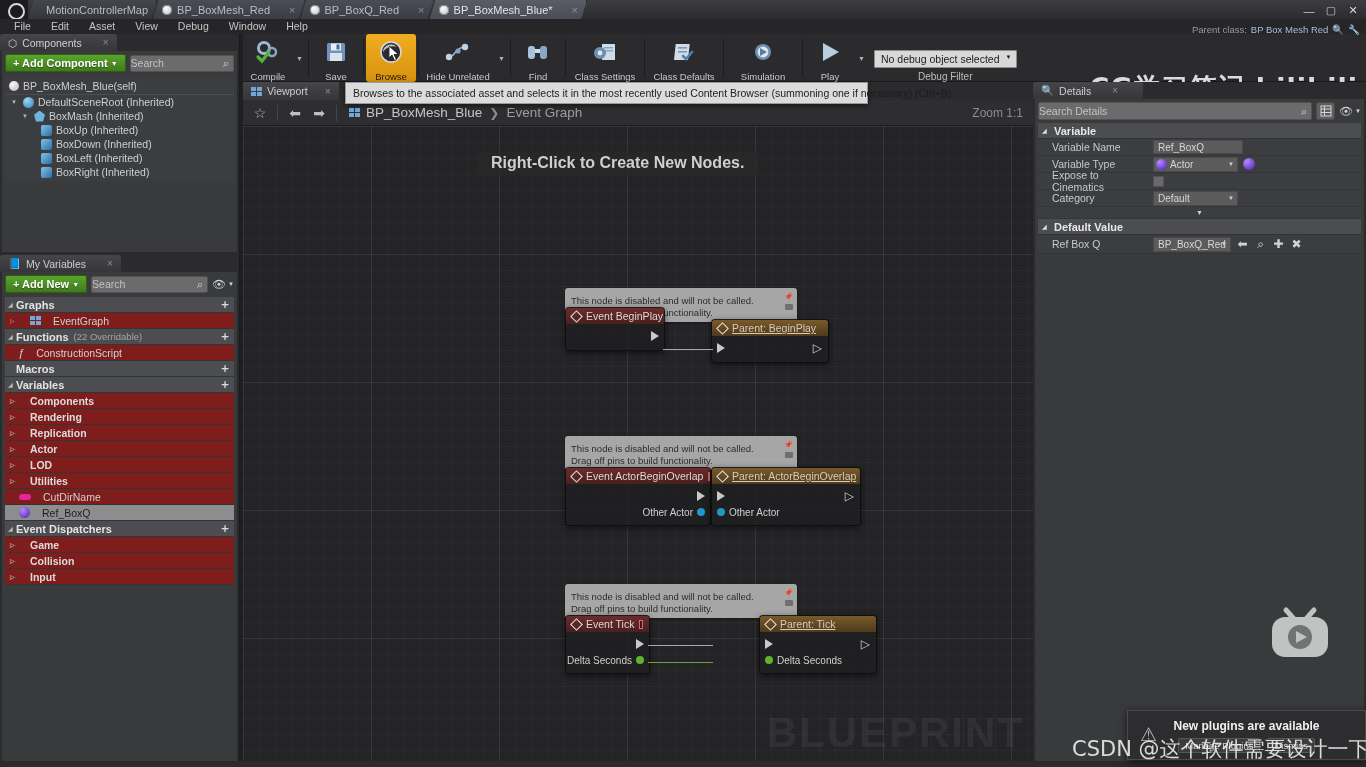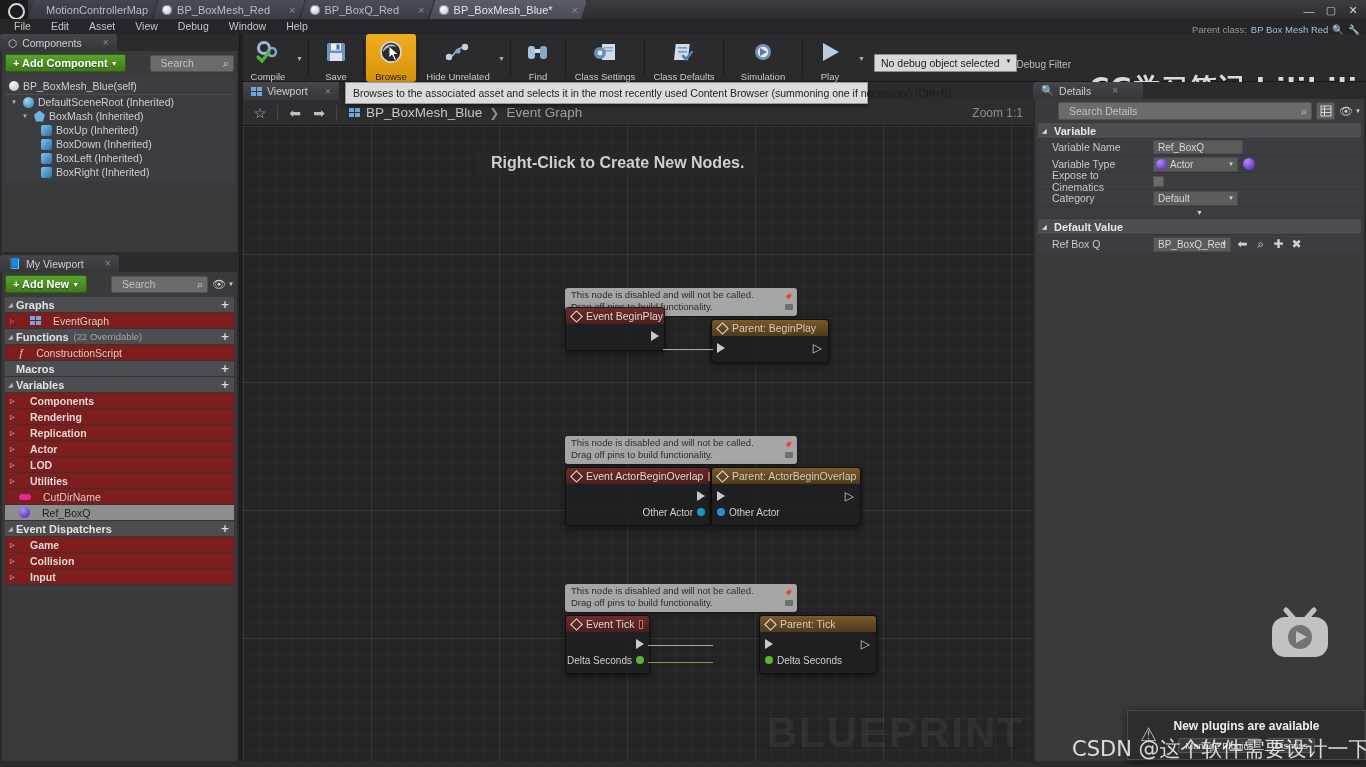--- a/index.html
+++ b/index.html
@@ -67,21 +67,21 @@
     width:50px; display:flex; flex-direction:column; align-items:center;
     justify-content:flex-start; padding-top:5px; position:relative;
   }
   .tbbtn.wide { width:74px; }
   .tbbtn .ico { height:26px; display:flex; align-items:center; justify-content:center; }
   .tbbtn .lbl { font-size:9.5px; color:#c9c9c9; margin-top:7px; white-space:nowrap; }
   .tbbtn.hl { background: linear-gradient(#f0ad1e,#d8920f); border-radius:3px; }
   .tbbtn.hl .lbl { color:#241a00; }
   .arrowdn { width:13px; display:flex; align-items:center; justify-content:center;
              font-size:7px; color:#b0b0b0; }
-  .dbgfilter { display:flex; flex-direction:row; align-items:center; justify-content:space-between;
+  .dbgfilter { display:flex; flex-direction:column; align-items:center; justify-content:flex-end;
                padding:9px 6px 0 6px; }
   .dbgcombo {
     background:#d8d8d8; color:#1b1b1b; font-size:10.5px; border:1px solid #8d8d8d;
     padding:2px 16px 2px 6px; position:relative; border-radius:1px; white-space:nowrap;
   }
   .dbgcombo::after{ content:"▼"; position:absolute; right:4px; top:3px; font-size:6px; }
   .dbgcaption{ font-size:10px; color:#bdbdbd; margin-top:3px; }
   .parentclass{
     position:absolute; right:6px; top:-10px; font-size:9.5px; color:#9a9a9a;
     display:flex; align-items:center; gap:4px;
@@ -109,21 +109,21 @@
                background:#2b2b2e; border-right:1px solid #1a1a1c; }
   #components .body{ background:#383a3c; margin:0 2px 2px 2px; height:201px; padding:3px;}
   .searchrow{ display:flex; gap:4px; align-items:center; margin-bottom:4px; }
   .greenbtn{
     background:linear-gradient(#5aa42c,#3f7a1b); color:#fff; font-size:11px; font-weight:bold;
     border:1px solid #2f5e13; border-radius:2px; padding:2px 7px; display:flex;
     align-items:center; gap:3px; white-space:nowrap; text-shadow:0 1px 1px rgba(0,0,0,.4);
   }
   .searchbox{
     flex:1; background:#6b6b6b; border:1px solid #525252; border-radius:2px;
-    height:17px; display:flex; align-items:center; padding:0 10px; position:relative;margin-left:20px;
+    height:17px; display:flex; align-items:center; padding:0 0; position:relative;
   }
   .searchbox span{ font-size:10.5px; color:#c3c3c3; }
   .searchbox .mag{ position:absolute; right:4px; color:#d6d6d6; font-size:11px; }
   .tree{ background:#3b3d40; padding:2px 0; }
   .trow{ display:flex; align-items:center; gap:4px; height:14px; font-size:10.5px;
          color:#cfcfcf; padding-left:4px; white-space:nowrap; }
   .trow.selfrow{ border-bottom:1px solid #4a4c50; height:17px; }
   .tri{ width:8px; font-size:6px; color:#b4b4b4; }
   .sphere{ width:10px;height:10px;border-radius:50%;
            background:radial-gradient(circle at 35% 30%,#fafafa,#b5b5b5); }
@@ -195,39 +195,39 @@
   }
   .wm-blueprint{
     position:absolute; right:8px; bottom:10px; font-size:42px; font-weight:bold;
     color:rgba(255,255,255,.055); letter-spacing:2px;
   }
 
   
   .nodegroup{ position:absolute; }
   .disabled-note{
     background:#a6a6a6; color:#2c2c2c; font-size:9.5px; line-height:12px;
-    padding:1px 6px 3px 6px; border-radius:3px; width:232px; position:relative;
+    padding:7px 6px 3px 6px; border-radius:3px; width:232px; position:relative;
     box-shadow:0 1px 3px rgba(0,0,0,.45);
   }
   .disabled-note .pinicons{ position:absolute; right:4px; top:3px; display:flex;
      flex-direction:column; gap:1px; align-items:center; }
   .pin-glyph{ font-size:7px; color:#4a4a4a; }
   .pin-glyph2{ width:8px;height:6px;background:#6f6f6f;border-radius:1px; }
 
   .node{
     position:absolute; border-radius:4px; overflow:hidden;
     box-shadow:0 2px 6px rgba(0,0,0,.55); background:rgba(30,30,32,.82);
     border:1px solid rgba(0,0,0,.5);
   }
   .node .hdr{
     height:16px; display:flex; align-items:center; gap:5px; padding:0 6px;
     font-size:10.5px; color:#ddd8d8; white-space:nowrap;
   }
   .node.ev .hdr{ background:linear-gradient(#6d2b2b,#4a1f1f); }
-  .node.parent .hdr{ background:linear-gradient(#7a5a2a,#4e3a1c); color:#d6cbb8; }
+  .node.parent .hdr{ background:linear-gradient(#7a5a2a,#4e3a1c); color:#d6cbb8;text-decoration:underline; }
   .node .hdr .diamond{
     width:9px;height:9px;background:transparent;border:1.4px solid #e8e8e8;
     transform:rotate(45deg); flex:0 0 9px;
   }
   .node .hdr .sqbtn{
     margin-left:auto; width:9px;height:9px;border:1.4px solid #d66b6b; background:#3a1c1c;
   }
   .node .body{ padding:4px 0 5px 0; position:relative; min-height:26px; }
   .pinrow{ display:flex; align-items:center; height:16px; font-size:10px; color:#cfcfcf; }
   .pinrow.out{ justify-content:flex-end; padding-right:5px; gap:4px; }
@@ -528,21 +528,21 @@
           <span class="ico-cube"></span>
           <span>BoxRight (Inherited)</span>
         </div>
       </div>
     </div>
   </div>
 
   <div id="myblueprint">
     <div class="panel-tabhdr">
       <span>📘</span>
-      <span>My Viewport</span>
+      <span>My Variables</span>
       <span class="x">×</span>
     </div>
     <div class="body">
       <div class="searchrow">
         <div class="greenbtn">
           <span>+ Add New</span>
           <span style="font-size:7px">▼</span>
         </div>
         <div class="searchbox">
           <span>Search</span>

